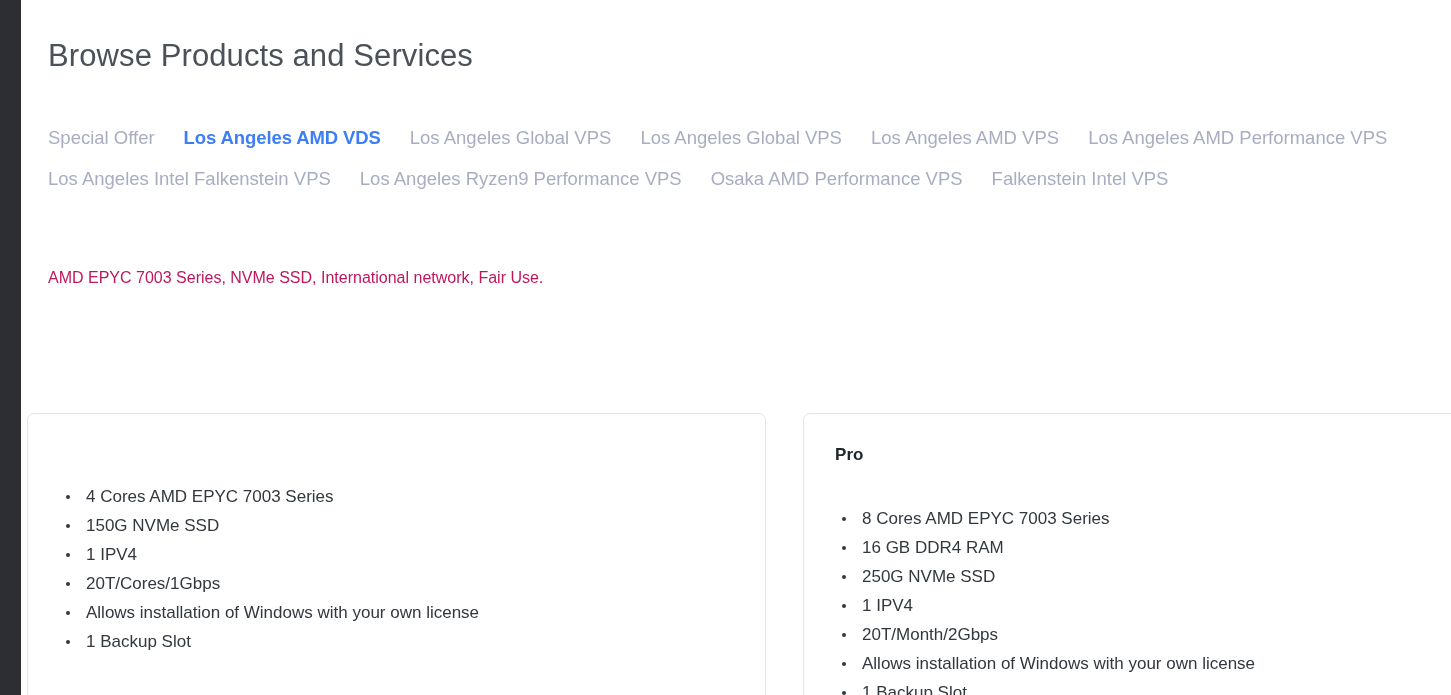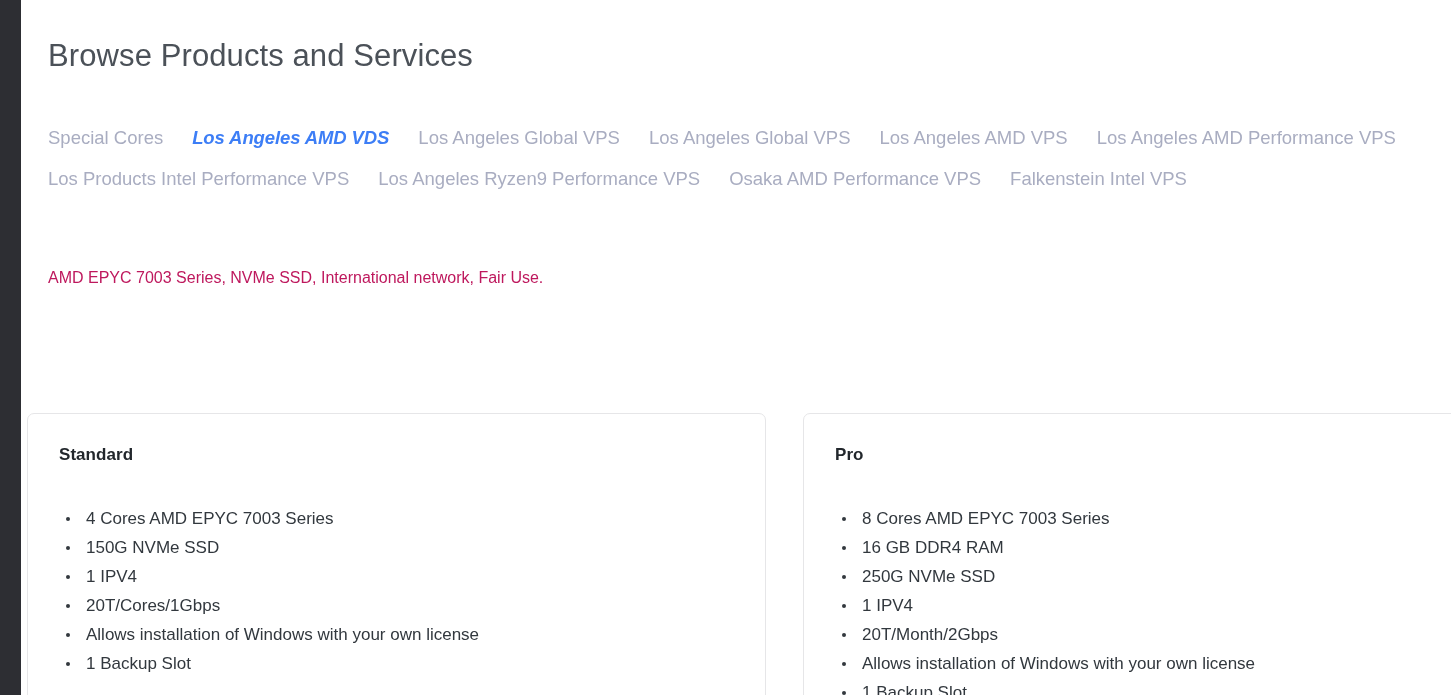--- a/index.html
+++ b/index.html
@@ -65,21 +65,20 @@
     color: #a9adc1;
     text-decoration: none;
     cursor: pointer;
     vertical-align: top;
     margin-right: 29px;
   }
   .tab.active {
     color: #3d7ef6;
     font-weight: 700;
     letter-spacing: -.1px;
-    font-style: italic;
   }
 
   
   #category-desc {
     margin-top: 77px;
     font-size: 16px;
     line-height: 22px;
     color: #be185d;
   }
 
@@ -140,30 +139,29 @@
 
 <div id="app">
 
   <div id="sidebar-rail"></div>
 
   <div id="content">
 
     <h1 id="page-title">Browse Products and Services</h1>
 
     <nav id="tabs">
-        <div class="tab-row"><a class="tab">Special Cores</a><a class="tab active">Los Angeles AMD VDS</a><a class="tab">Los Angeles Global VPS</a><a class="tab">Los Angeles Global VPS</a><a class="tab">Los Angeles AMD VPS</a><a class="tab">Los Angeles AMD Performance VPS</a></div>
-        <div class="tab-row"><a class="tab">Los Products Intel Performance VPS</a><a class="tab">Los Angeles Ryzen9 Performance VPS</a><a class="tab">Osaka AMD Performance VPS</a><a class="tab">Falkenstein Intel VPS</a></div>
+        <div class="tab-row"><a class="tab">Special Offer</a><a class="tab active">Los Angeles AMD VDS</a><a class="tab">Los Angeles Global VPS</a><a class="tab">Los Angeles Global VPS</a><a class="tab">Los Angeles AMD VPS</a><a class="tab">Los Angeles AMD Performance VPS</a></div>
+        <div class="tab-row"><a class="tab">Los Angeles Intel Falkenstein VPS</a><a class="tab">Los Angeles Ryzen9 Performance VPS</a><a class="tab">Osaka AMD Performance VPS</a><a class="tab">Falkenstein Intel VPS</a></div>
       </nav>
 
     <p id="category-desc">AMD EPYC 7003 Series, NVMe SSD, International network, Fair Use.</p>
   </div>
 
   <div id="cards">
       <div class="product-card">
-        <div class="card-title">Standard</div>
         <ul class="feature-list">
           <li class="feature-item">4 Cores AMD EPYC 7003 Series</li>
           <li class="feature-item">150G NVMe SSD</li>
           <li class="feature-item">1 IPV4</li>
           <li class="feature-item">20T/Cores/1Gbps</li>
           <li class="feature-item">Allows installation of Windows with your own license</li>
           <li class="feature-item">1 Backup Slot</li>
         </ul>
       </div>
       <div class="product-card">

